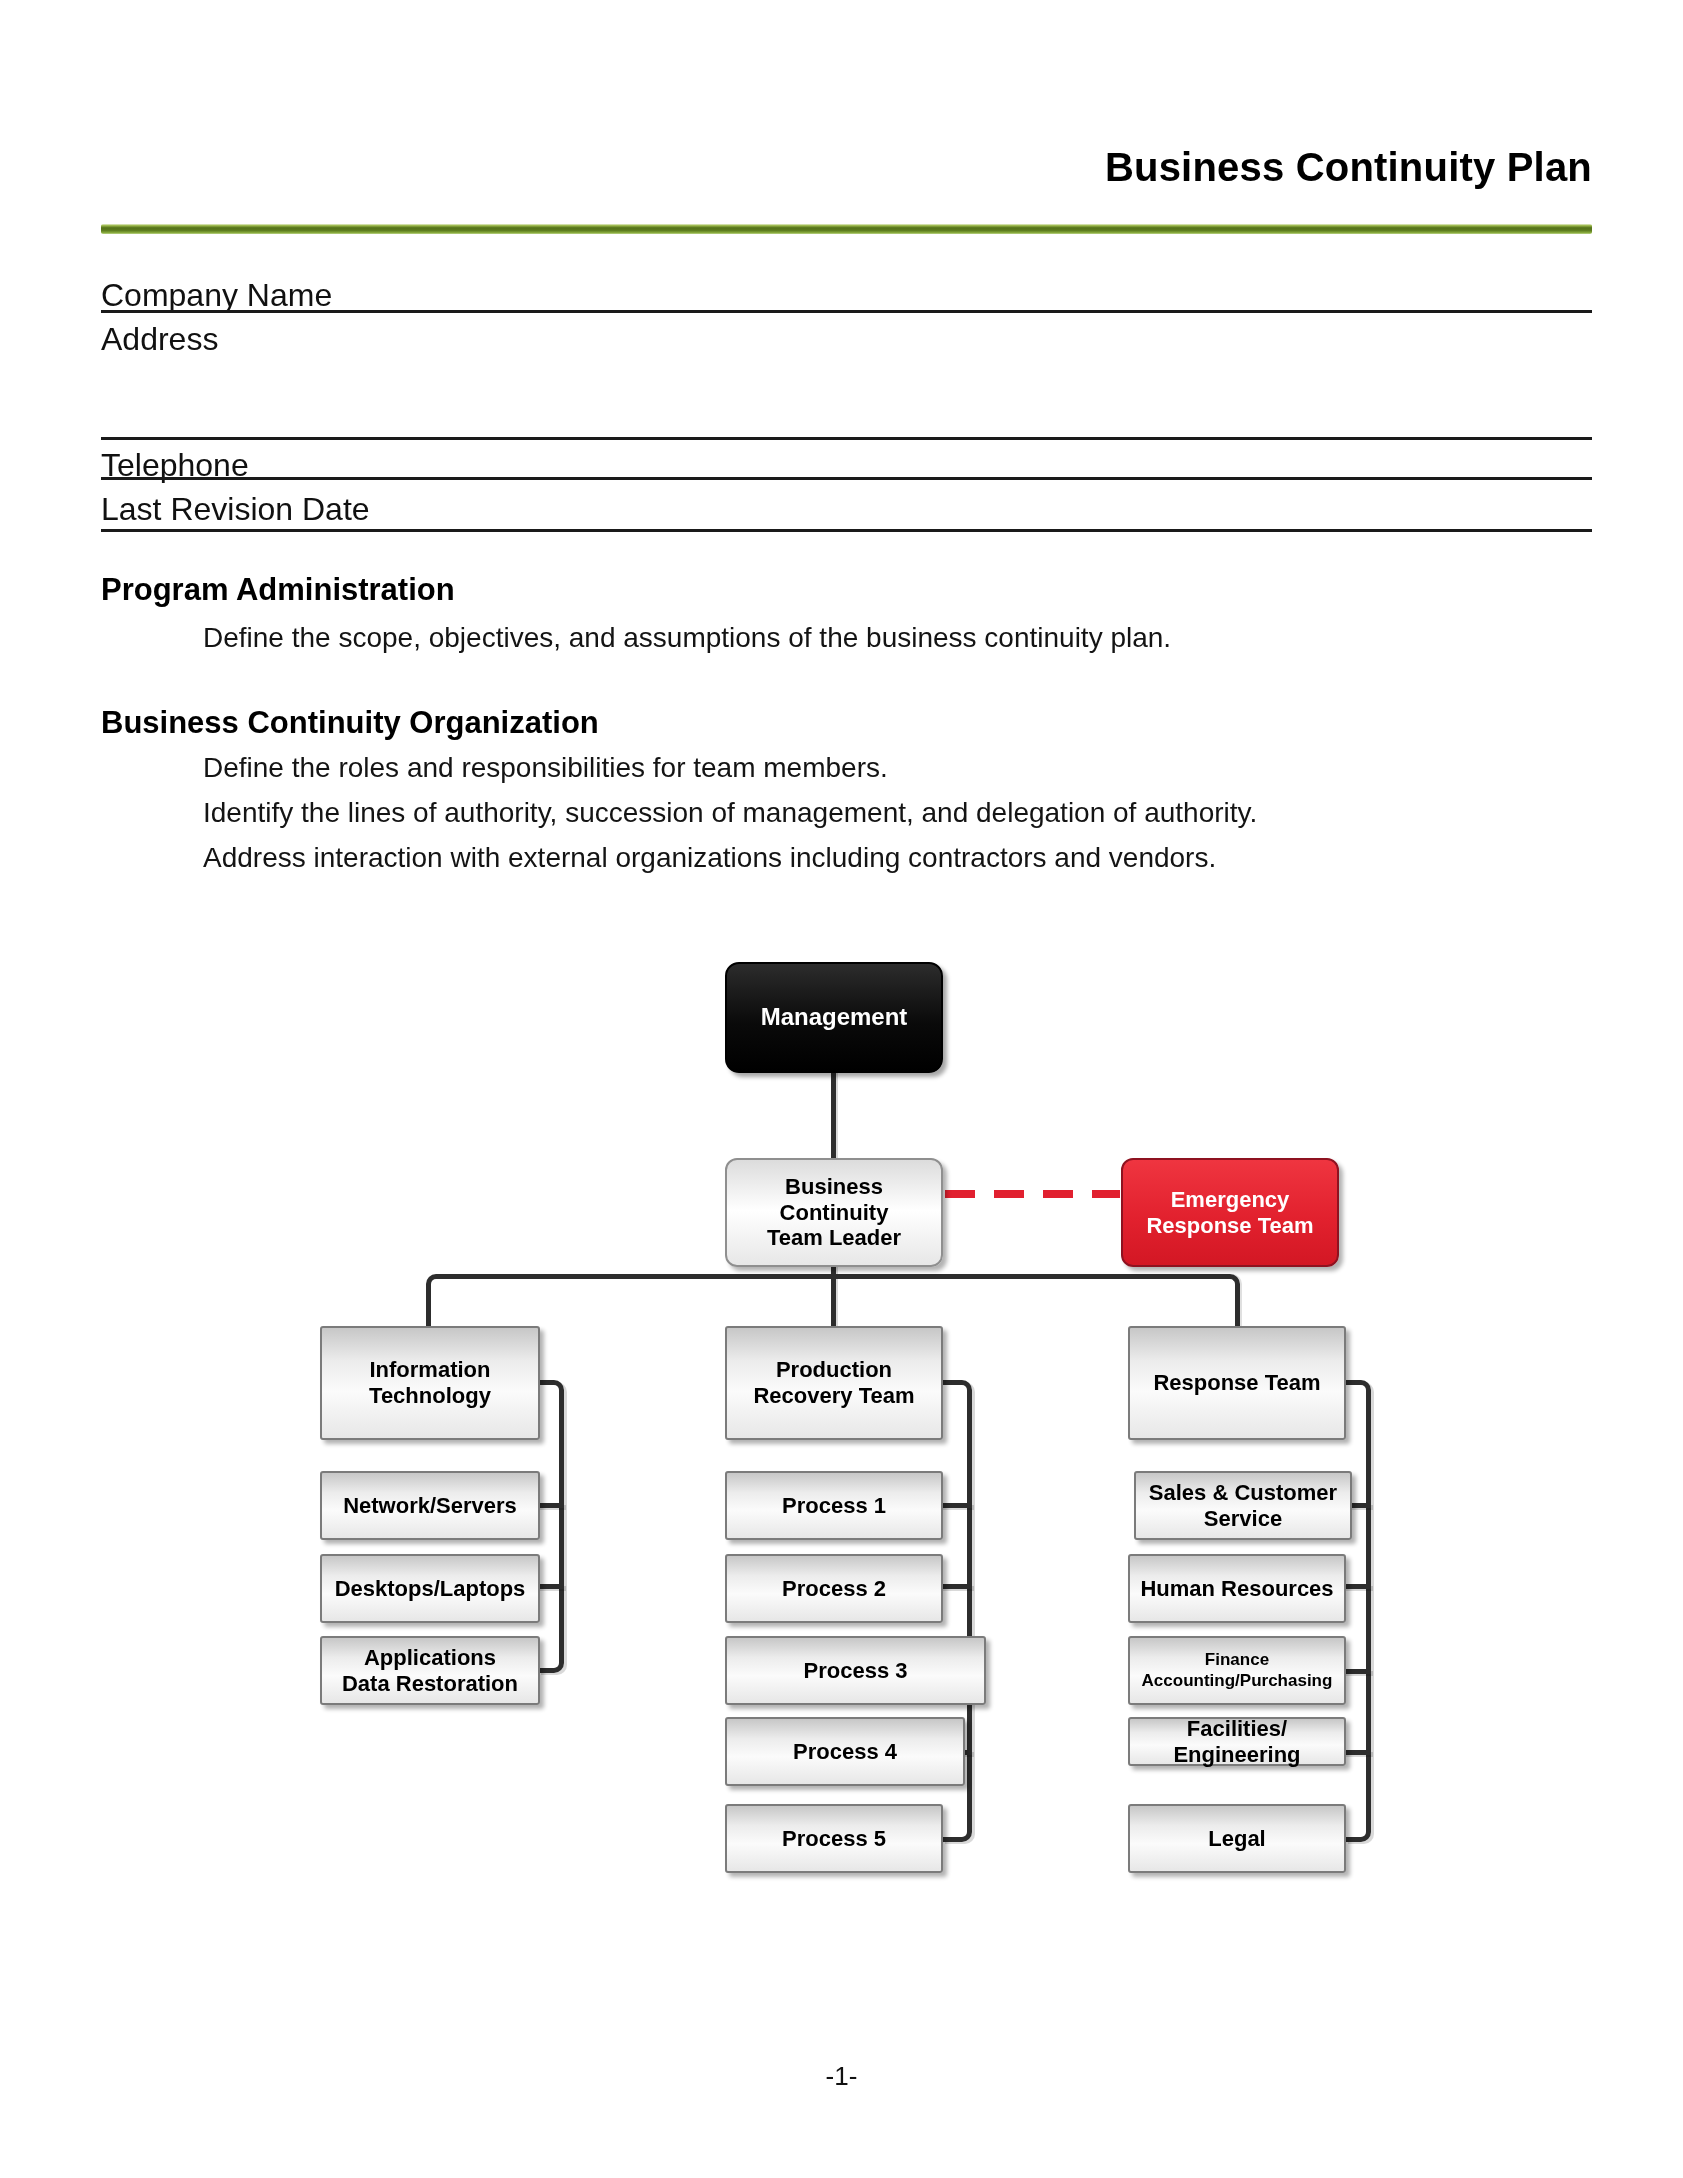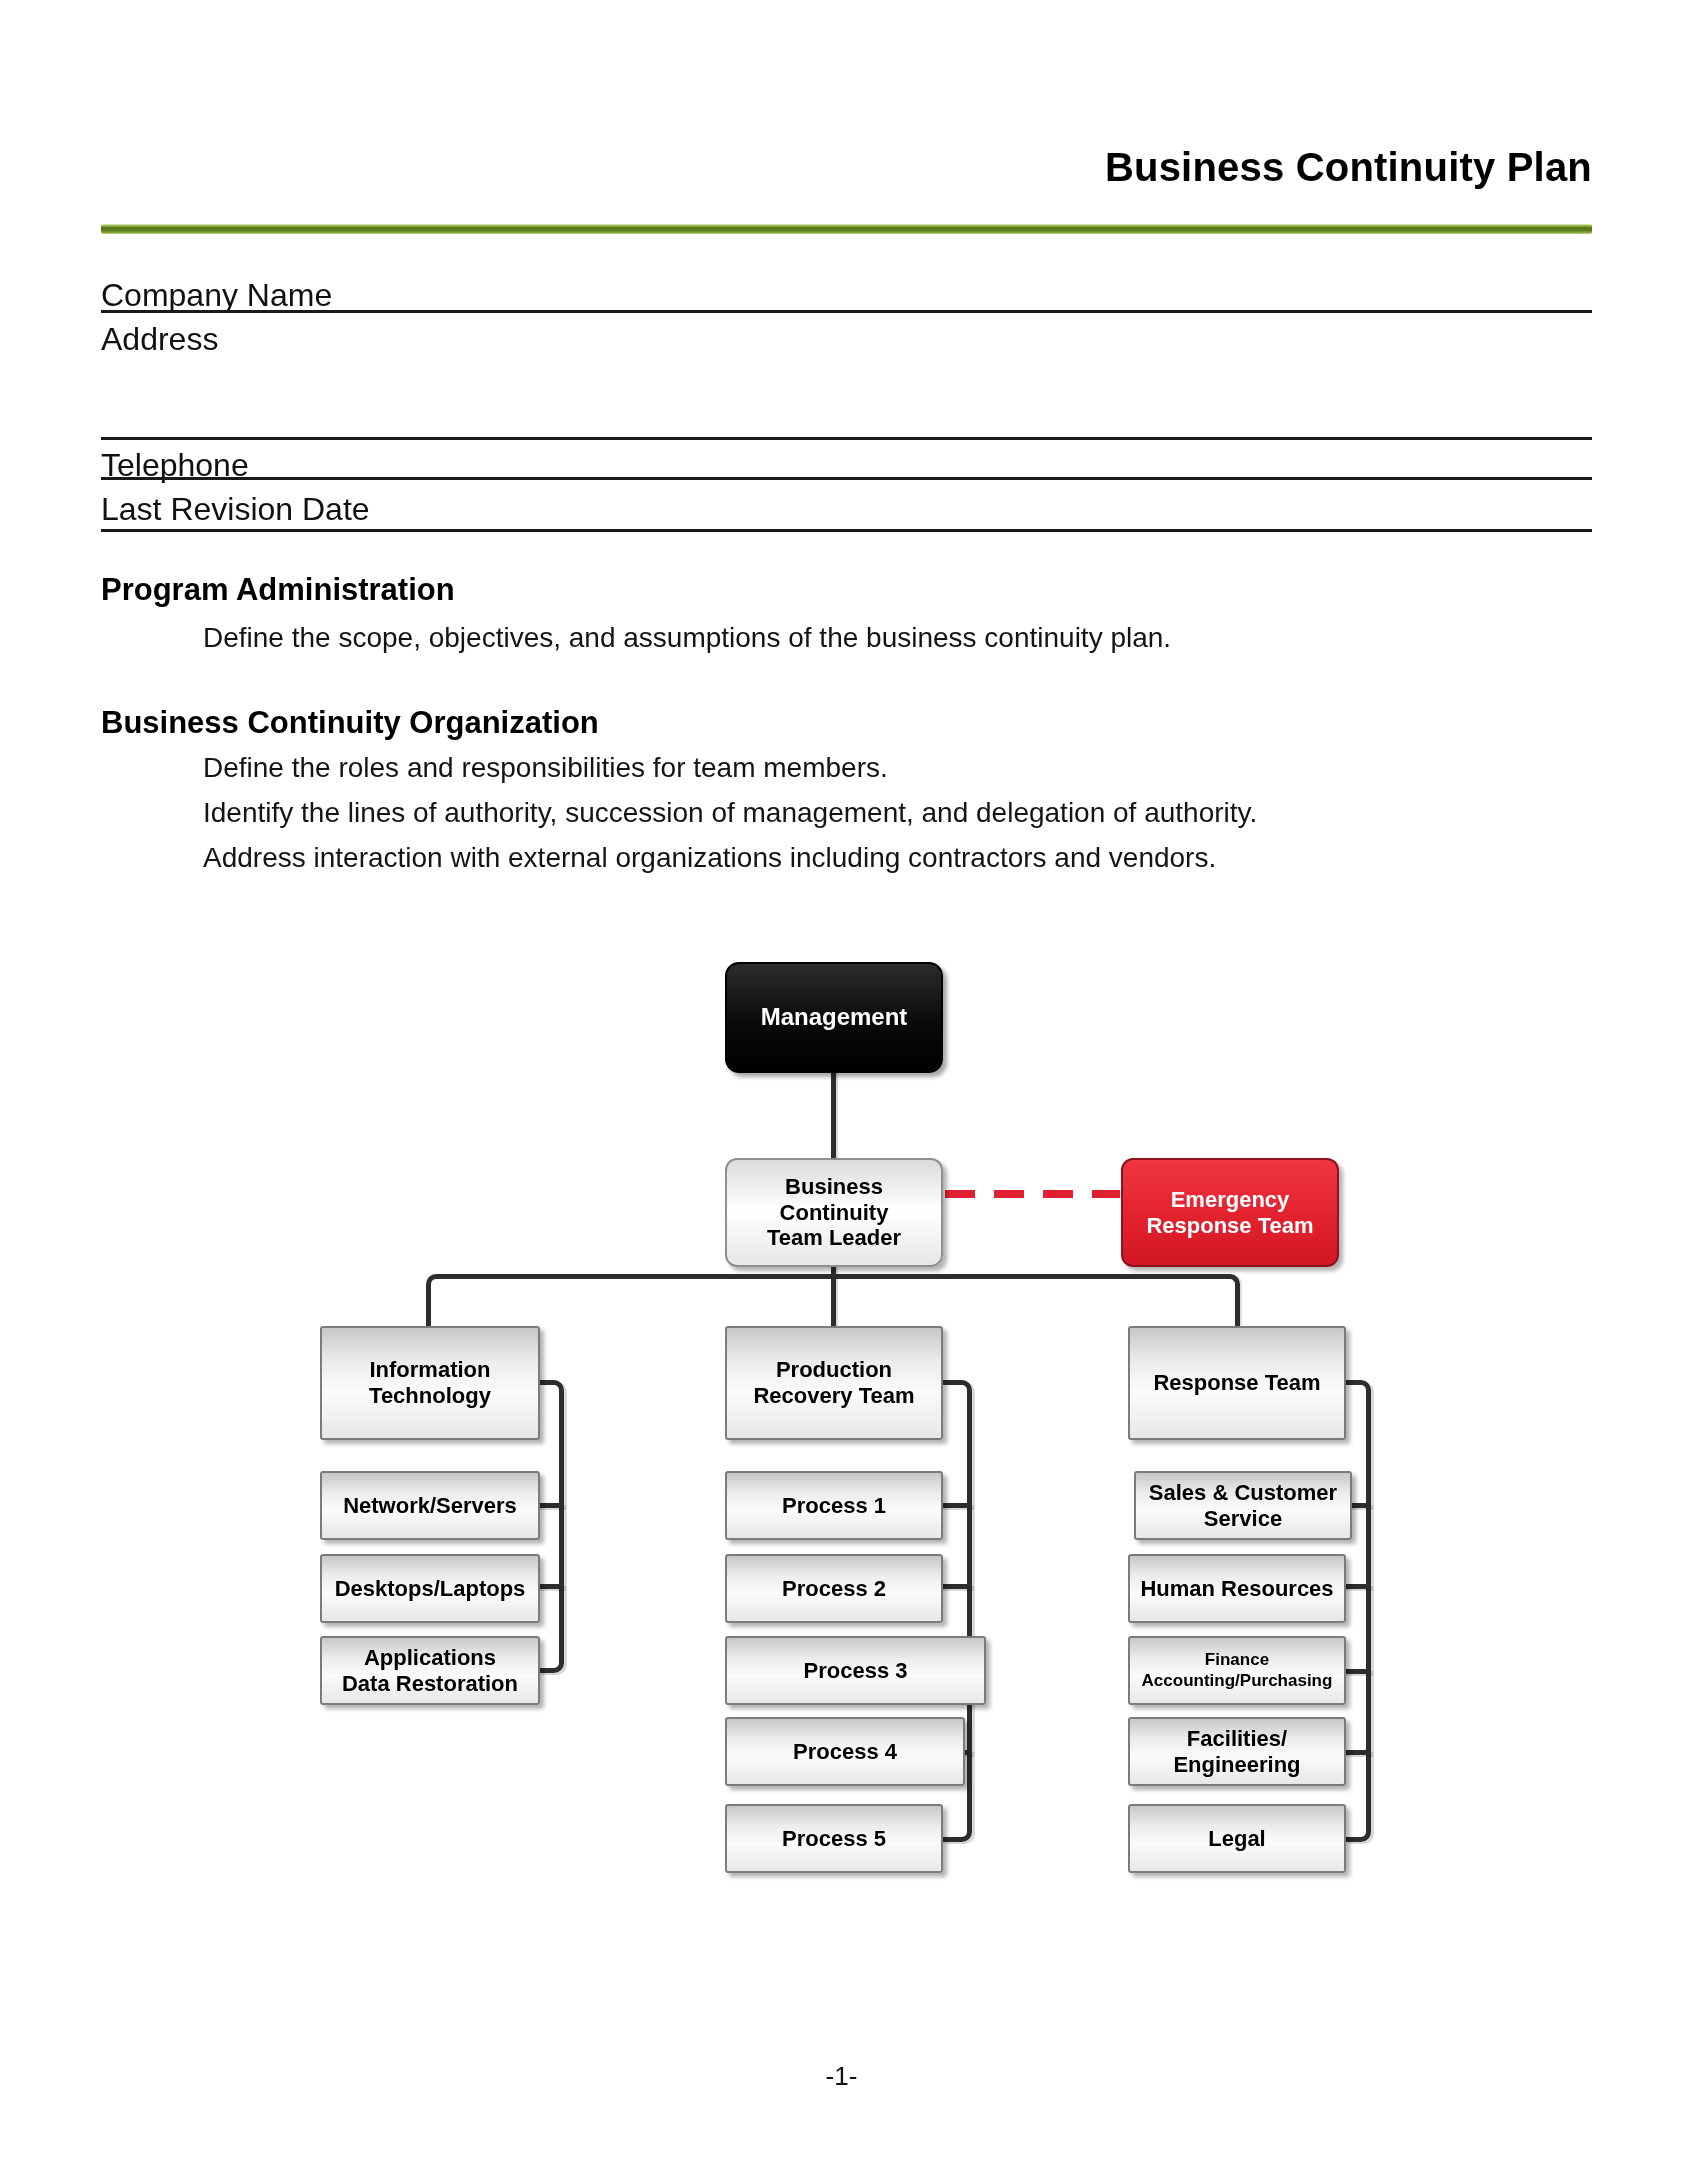--- a/index.html
+++ b/index.html
@@ -223,21 +223,21 @@
       <span class="node-label">Sales &amp; Customer
 Service</span>
     </div>
     <div class="node gray-node" style="left:851px; top:604px; width:218px; height:69px;">
       <span class="node-label">Human Resources</span>
     </div>
     <div class="node gray-node small-label" style="left:851px; top:686px; width:218px; height:69px;">
       <span class="node-label">Finance
 Accounting/Purchasing</span>
     </div>
-    <div class="node gray-node" style="left:851px; top:767px; width:218px; height:69px;">
+    <div class="node gray-node" style="left:851px; top:767px; width:218px; height:49px;">
       <span class="node-label">Facilities/
 Engineering</span>
     </div>
     <div class="node gray-node" style="left:851px; top:854px; width:218px; height:69px;">
       <span class="node-label">Legal</span>
     </div>
 
   </div>
 
   <div class="page-num">-1-</div>

